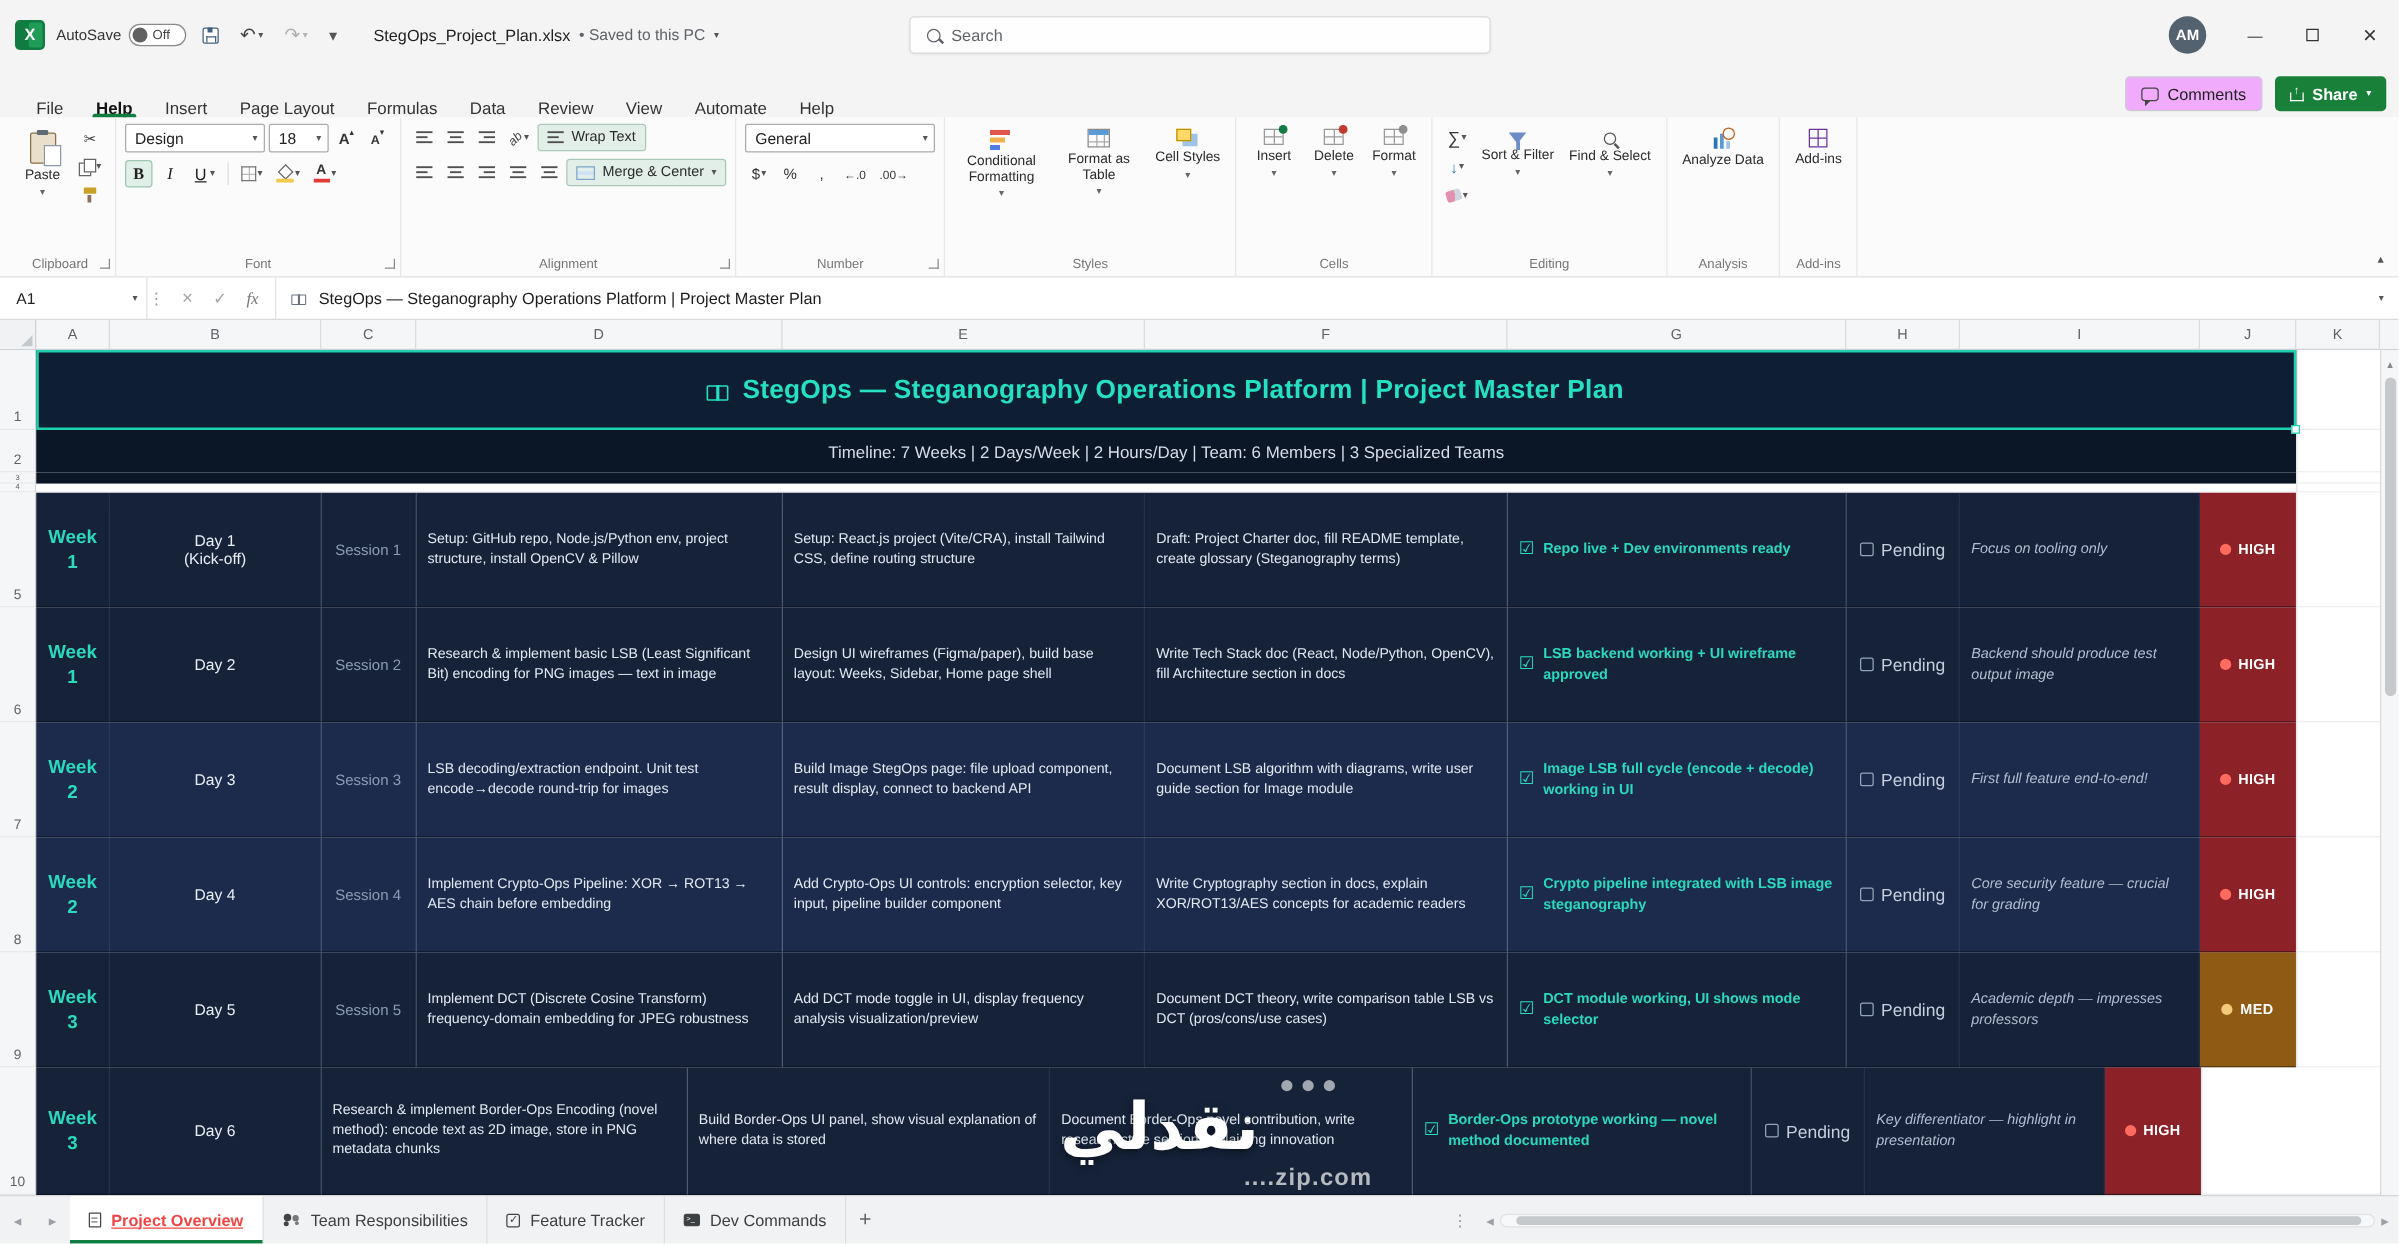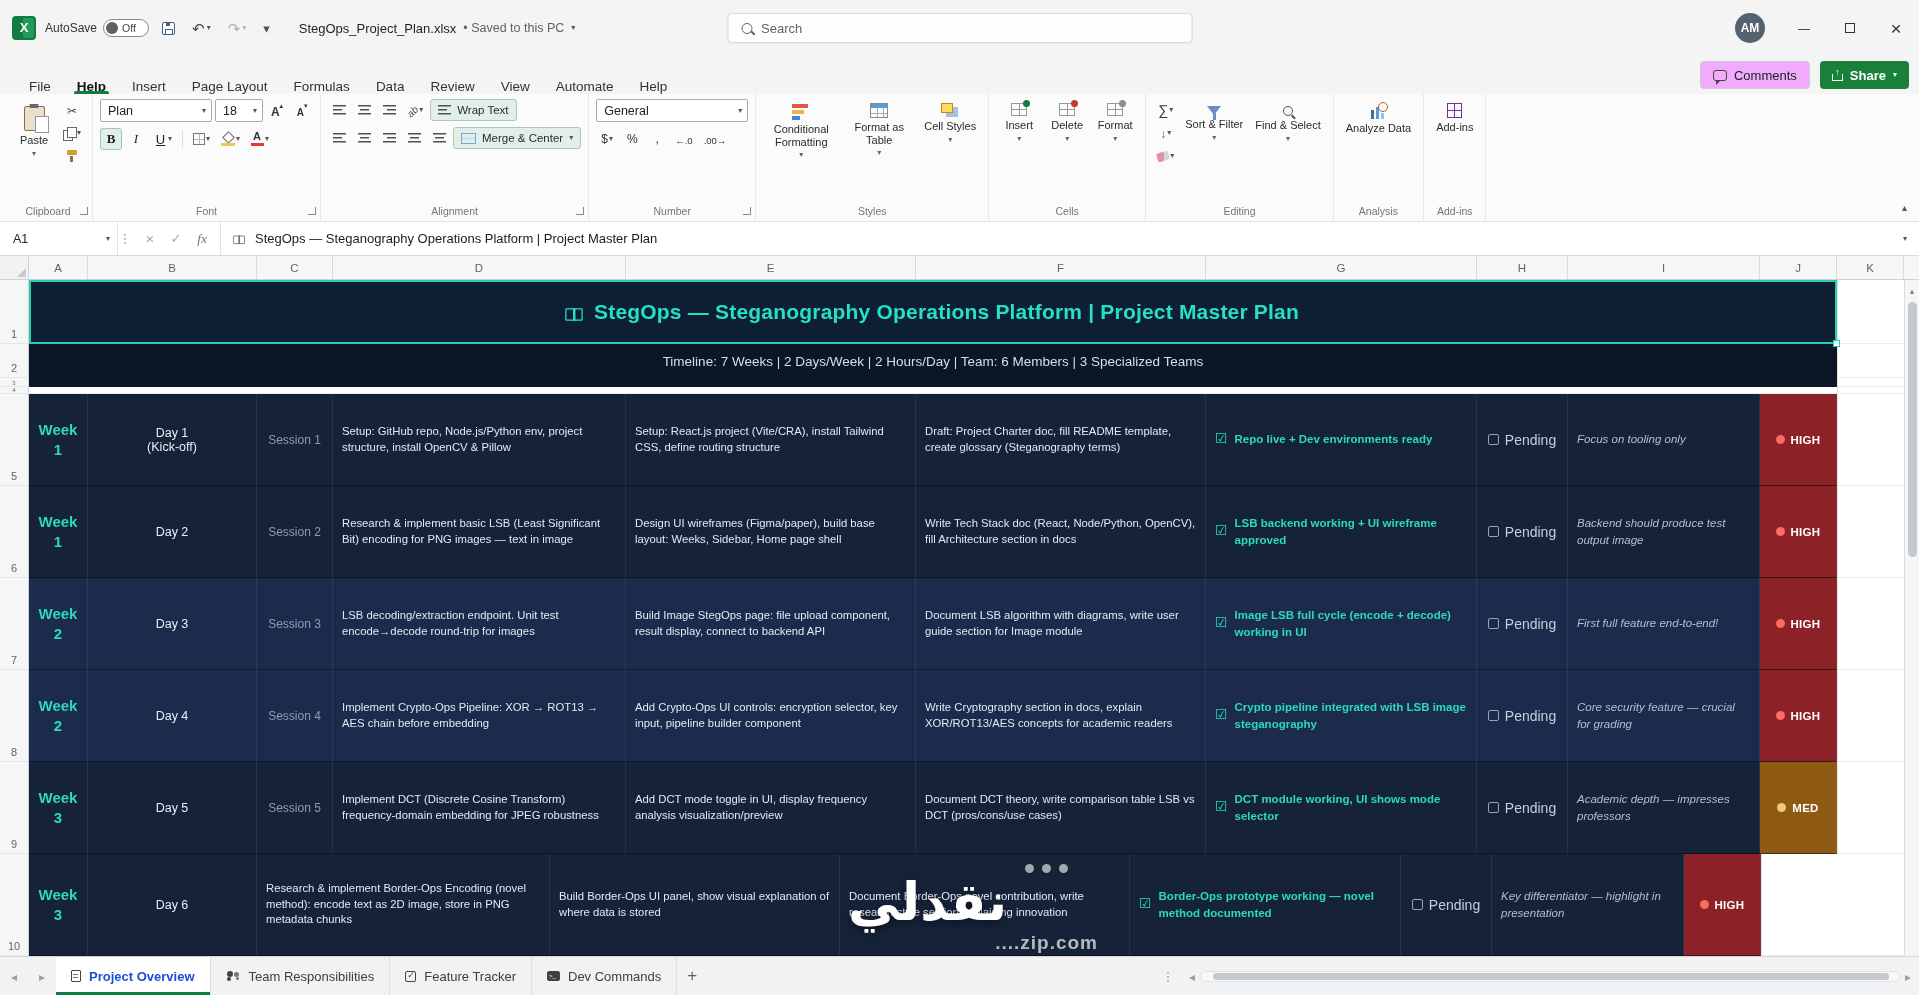--- a/index.html
+++ b/index.html
@@ -201,21 +201,21 @@
   .wm-text { font-size:52px; font-weight:700; color:#fff; text-shadow:0 2px 8px rgba(0,0,0,.45); line-height:1.05; }
   .wm-domain { font-size:19px; color:#c7cbd0; font-weight:700; letter-spacing:1px; text-align:right; margin-top:2px; opacity:.9; }
 
   
   .sheetbar { height:39px; background:#f1f2f3; border-top:1px solid #d4d6d8; display:flex; align-items:stretch; flex:0 0 auto; }
   .sb-nav { width:28px; display:flex; align-items:center; justify-content:center; }
   .i-tri-l::before { content:'◂'; font-size:12px; color:#9aa0a6; }
   .i-tri-r::before { content:'▸'; font-size:12px; color:#9aa0a6; }
   .stabs { display:flex; align-items:stretch; }
   .stab { display:flex; align-items:center; gap:8px; padding:0 15px; font-size:13px; color:#3c4043; border-right:1px solid #dcdee0; position:relative; white-space:nowrap; }
-  .stab.active { background:#fff; font-weight:700; color:#1d4ed8; }
+  .stab.active { background:#fff; font-weight:700; color:#ef4444;text-decoration:underline; }
   .stab.active::after { content:''; position:absolute; left:0; right:0; bottom:0; height:3px; background:#107C41; }
   .sticon { display:inline-block; position:relative; flex:0 0 auto; }
   .sticon.ic-doc { width:10px; height:12px; border:1.3px solid #444; border-radius:1px; background-image:linear-gradient(#777,#777),linear-gradient(#777,#777); background-size:5px 1px,5px 1px; background-position:1px 3px,1px 6px; background-repeat:no-repeat; }
   .sticon.ic-people { width:15px; height:10px; }
   .sticon.ic-people::before { content:''; position:absolute; left:1px; top:0; width:6px; height:6px; border-radius:50%; background:#444; box-shadow:-1px 5px 0 -1px #444; }
   .sticon.ic-people::after { content:''; position:absolute; right:2px; top:1px; width:5px; height:5px; border-radius:50%; background:#777; box-shadow:1px 4px 0 -1px #777; }
   .sticon.ic-check { width:11px; height:11px; border:1.3px solid #444; border-radius:2px; }
   .sticon.ic-check::after { content:'✓'; position:absolute; left:1px; top:-2px; font-size:9px; color:#444; font-weight:700; }
   .sticon.ic-terminal { width:13px; height:10px; border:1.3px solid #444; border-radius:2px; background:#3c4043; }
   .sticon.ic-terminal::after { content:'>_'; position:absolute; left:1px; top:0; font-size:6px; color:#fff; line-height:8px; }
@@ -330,21 +330,21 @@
       <div class="rg-label">
           <span>Clipboard</span>
         </div>
       <span class="launcher"></span>
     </section>
 
     <section class="rgroup">
       <div class="rg-body col">
         <div class="rrow">
           <span class="combo font-name">
-              <span>Plan</span>
+              <span>Design</span>
               <span class="g i-chev tiny"></span>
             </span>
           <span class="combo font-size">
               <span>18</span>
               <span class="g i-chev tiny"></span>
             </span>
           <span class="smallbtn">
               <span class="i-fontup"></span>
             </span>
           <span class="smallbtn">

